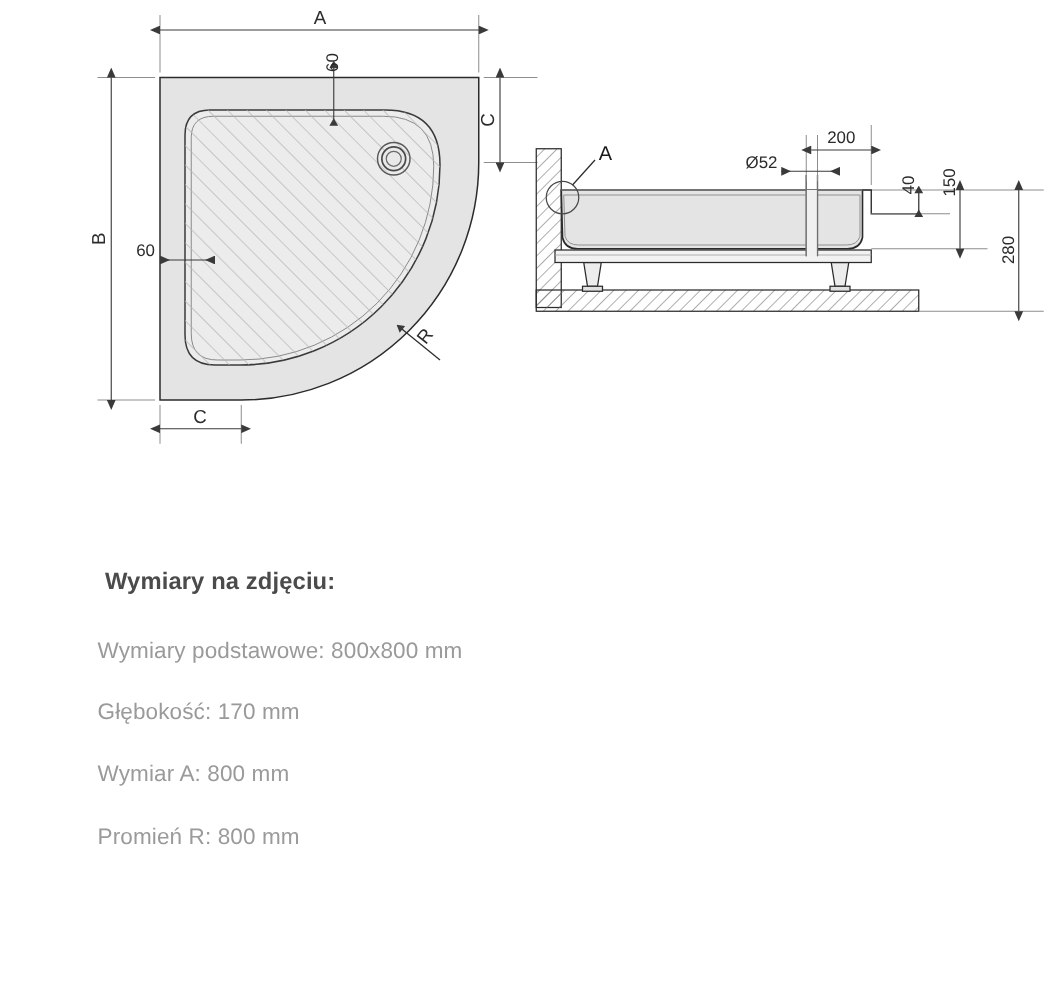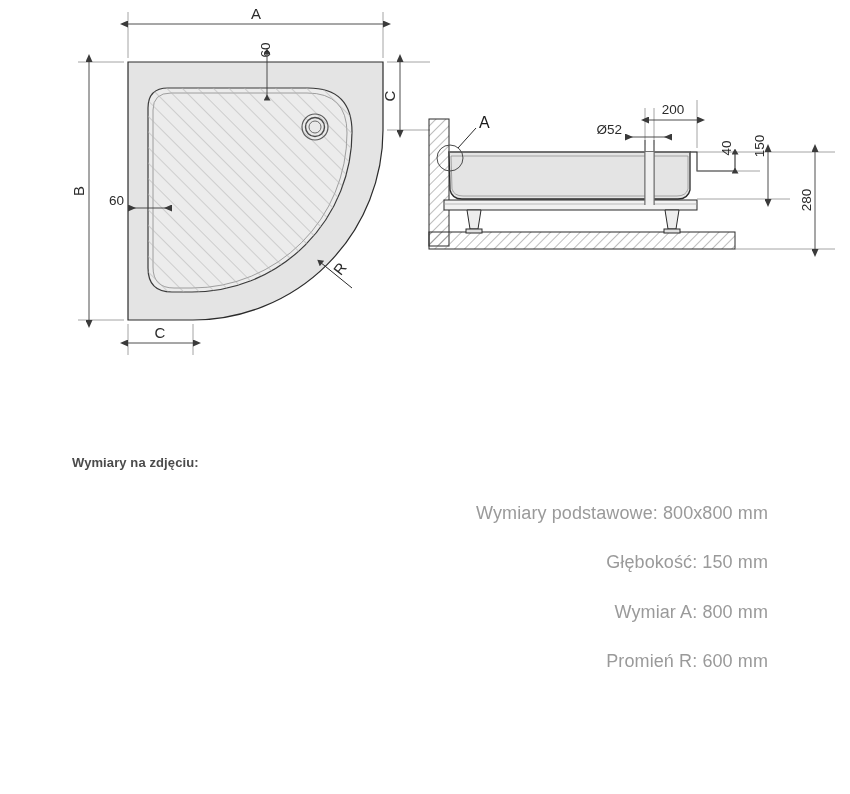--- a/index.html
+++ b/index.html
@@ -28,35 +28,34 @@
   }
 
   
   #specs {
     position: absolute;
     left: 68px;
     top: 455px;
     width: 700px;
   }
   #specs-title {
-    font-size: 13px;
+    font-size: 19px;
     font-weight: 600;
     color: #4b4b4b;
     letter-spacing: 0.1px;
-    margin: 0 0 32px 4px;
+    margin: 0 0 32px 16px;
     line-height: 1.2;
   }
   .spec-line {
     font-size: 18px;
     color: #9a9a9a;
     letter-spacing: 0.1px;
     margin: 0 0 28px 10px;
     line-height: 1.2;
     white-space: nowrap;
-    text-align: right;
   }
 
   
   .dim-label {
     font-family: "Liberation Sans", sans-serif;
     font-size: 15px;
     fill: #2b2b2b;
   }
   .dim-label-sm {
     font-family: "Liberation Sans", sans-serif;
@@ -251,16 +250,16 @@
       <line x1="815" y1="152" x2="815" y2="249" stroke="#3a3a3a" stroke-width="0.9" marker-start="url(#arrL)" marker-end="url(#arrR)"></line>
       <text class="dim-label-sm" x="811" y="200" text-anchor="middle" transform="rotate(-90 811 200)">280</text>
     </g>
   </g>
 </svg>
 </div>
 
 <div id="specs">
   <div id="specs-title">Wymiary na zdjęciu:</div>
   <div class="spec-line">Wymiary podstawowe: 800x800 mm</div>
-  <div class="spec-line">Głębokość: 150 mm</div>
+  <div class="spec-line">Głębokość: 170 mm</div>
   <div class="spec-line">Wymiar A: 800 mm</div>
-  <div class="spec-line">Promień R: 600 mm</div>
+  <div class="spec-line">Promień R: 800 mm</div>
 </div>
 
 </body></html>

